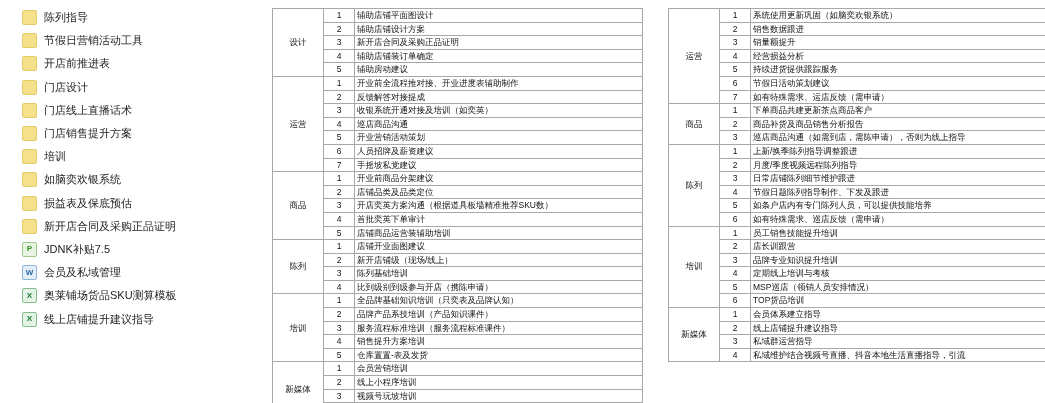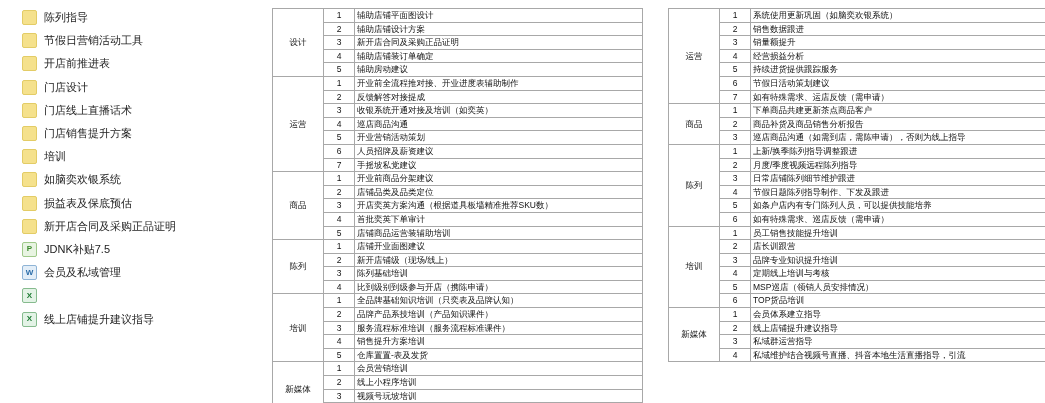--- a/index.html
+++ b/index.html
@@ -107,20 +107,21 @@
     <div class="file-row">
       <span class="file-ic ic-pdf">P</span>
       <span class="file-name">JDNK补贴7.5</span>
     </div>
     <div class="file-row">
       <span class="file-ic ic-doc">W</span>
       <span class="file-name">会员及私域管理</span>
     </div>
     <div class="file-row">
       <span class="file-ic ic-xls">X</span>
+      <span class="file-name">奥莱铺场货品SKU测算模板</span>
     </div>
     <div class="file-row">
       <span class="file-ic ic-xls">X</span>
       <span class="file-name">线上店铺提升建议指导</span>
     </div>
     <div class="file-row"></div>
   </div>
 
 <table class="tbl" id="tblMid">
     <tbody>

